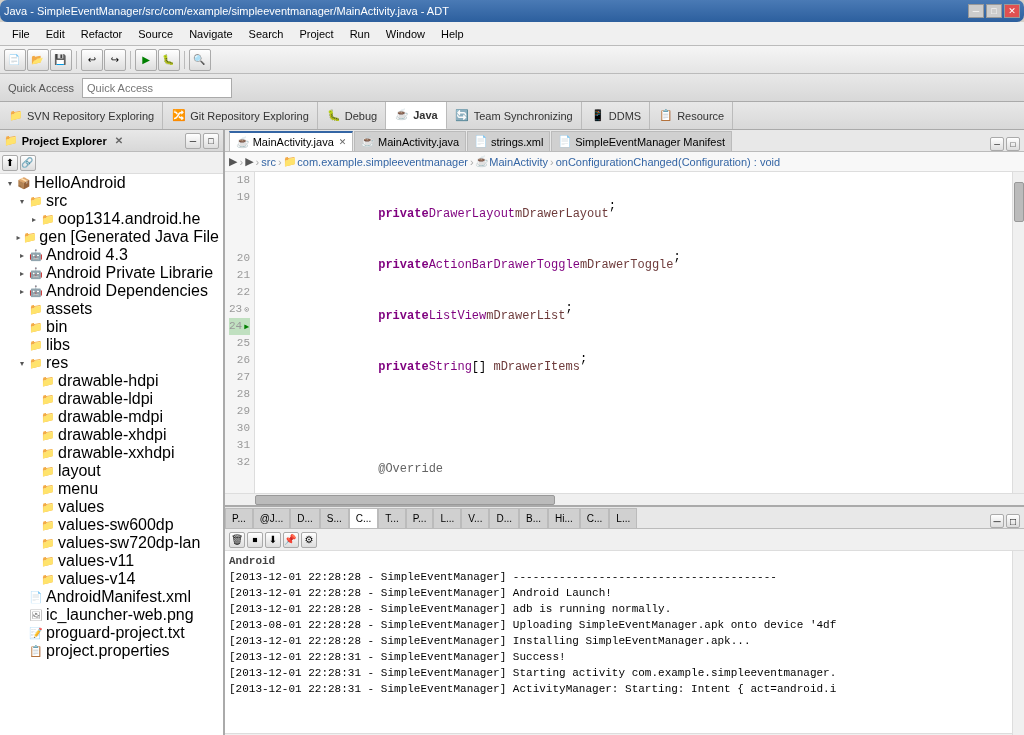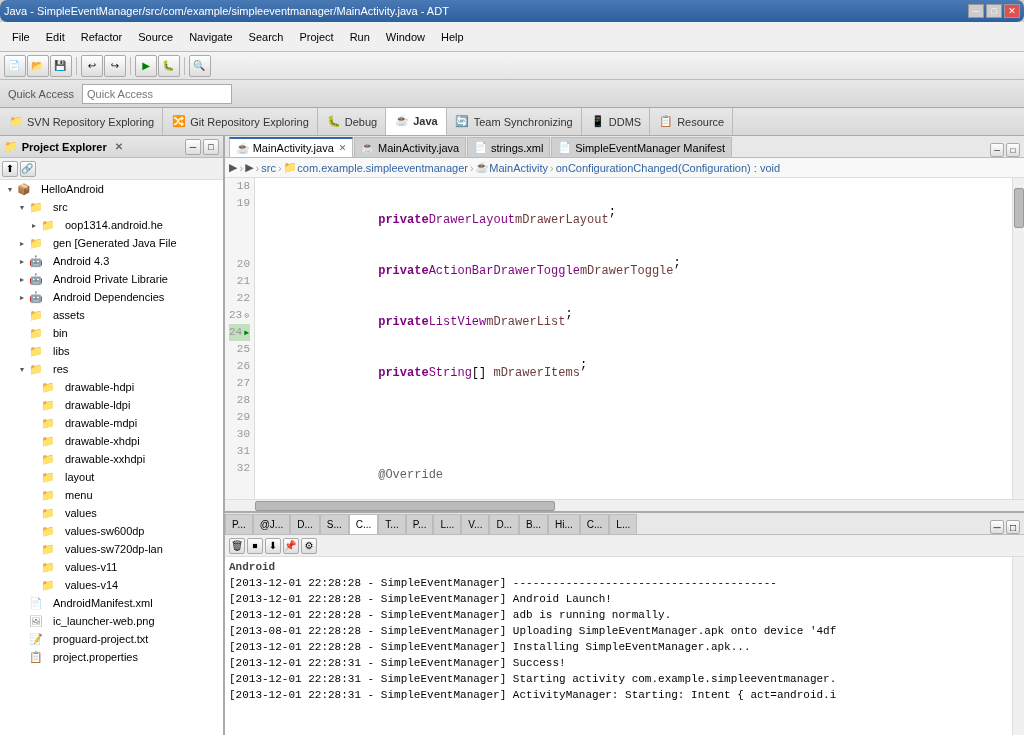--- a/index.html
+++ b/index.html
@@ -18,21 +18,21 @@
       border-radius: 7px;
     }
     #title-bar-controls { display: flex; gap: 2px; }
     .title-btn { width: 16px; height: 14px; border: 1px solid #999; background: #ccc; font-size: 9px; display: flex; align-items: center; justify-content: center; cursor: pointer; }
     .title-btn.close { background: #e05050; color: white; }
 
     
     #menu-bar {
       background: #f0f0f0;
       border-bottom: 1px solid #bbb;
-      height: 30px;
+      height: 24px;
       display: flex;
       align-items: center;
       padding: 0 4px;
     }
     .menu-item { padding: 2px 8px; font-size: 11px; cursor: pointer; color: #000; }
 
     
     #toolbar {
       background: linear-gradient(to bottom, #f5f5f5, #e5e5e5);
       border-bottom: 1px solid #bbb;
@@ -131,21 +131,21 @@
       display: flex;
       align-items: center;
       height: 18px;
       padding-right: 4px;
       cursor: pointer;
       white-space: nowrap;
     }
     .tree-indent { display: inline-block; }
     .tree-arrow { width: 12px; display: inline-flex; align-items: center; justify-content: center; font-size: 8px; color: #555; }
     .tree-icon { width: 16px; height: 16px; margin-right: 2px; display: inline-flex; align-items: center; justify-content: center; font-size: 11px; }
-    .tree-label { font-size: 11px; margin-left: 7px; }
+    .tree-label { font-size: 16px; }
 
     
     #editor-area {
       flex: 1;
       display: flex;
       flex-direction: column;
       overflow: hidden;
       background: white;
     }
 

